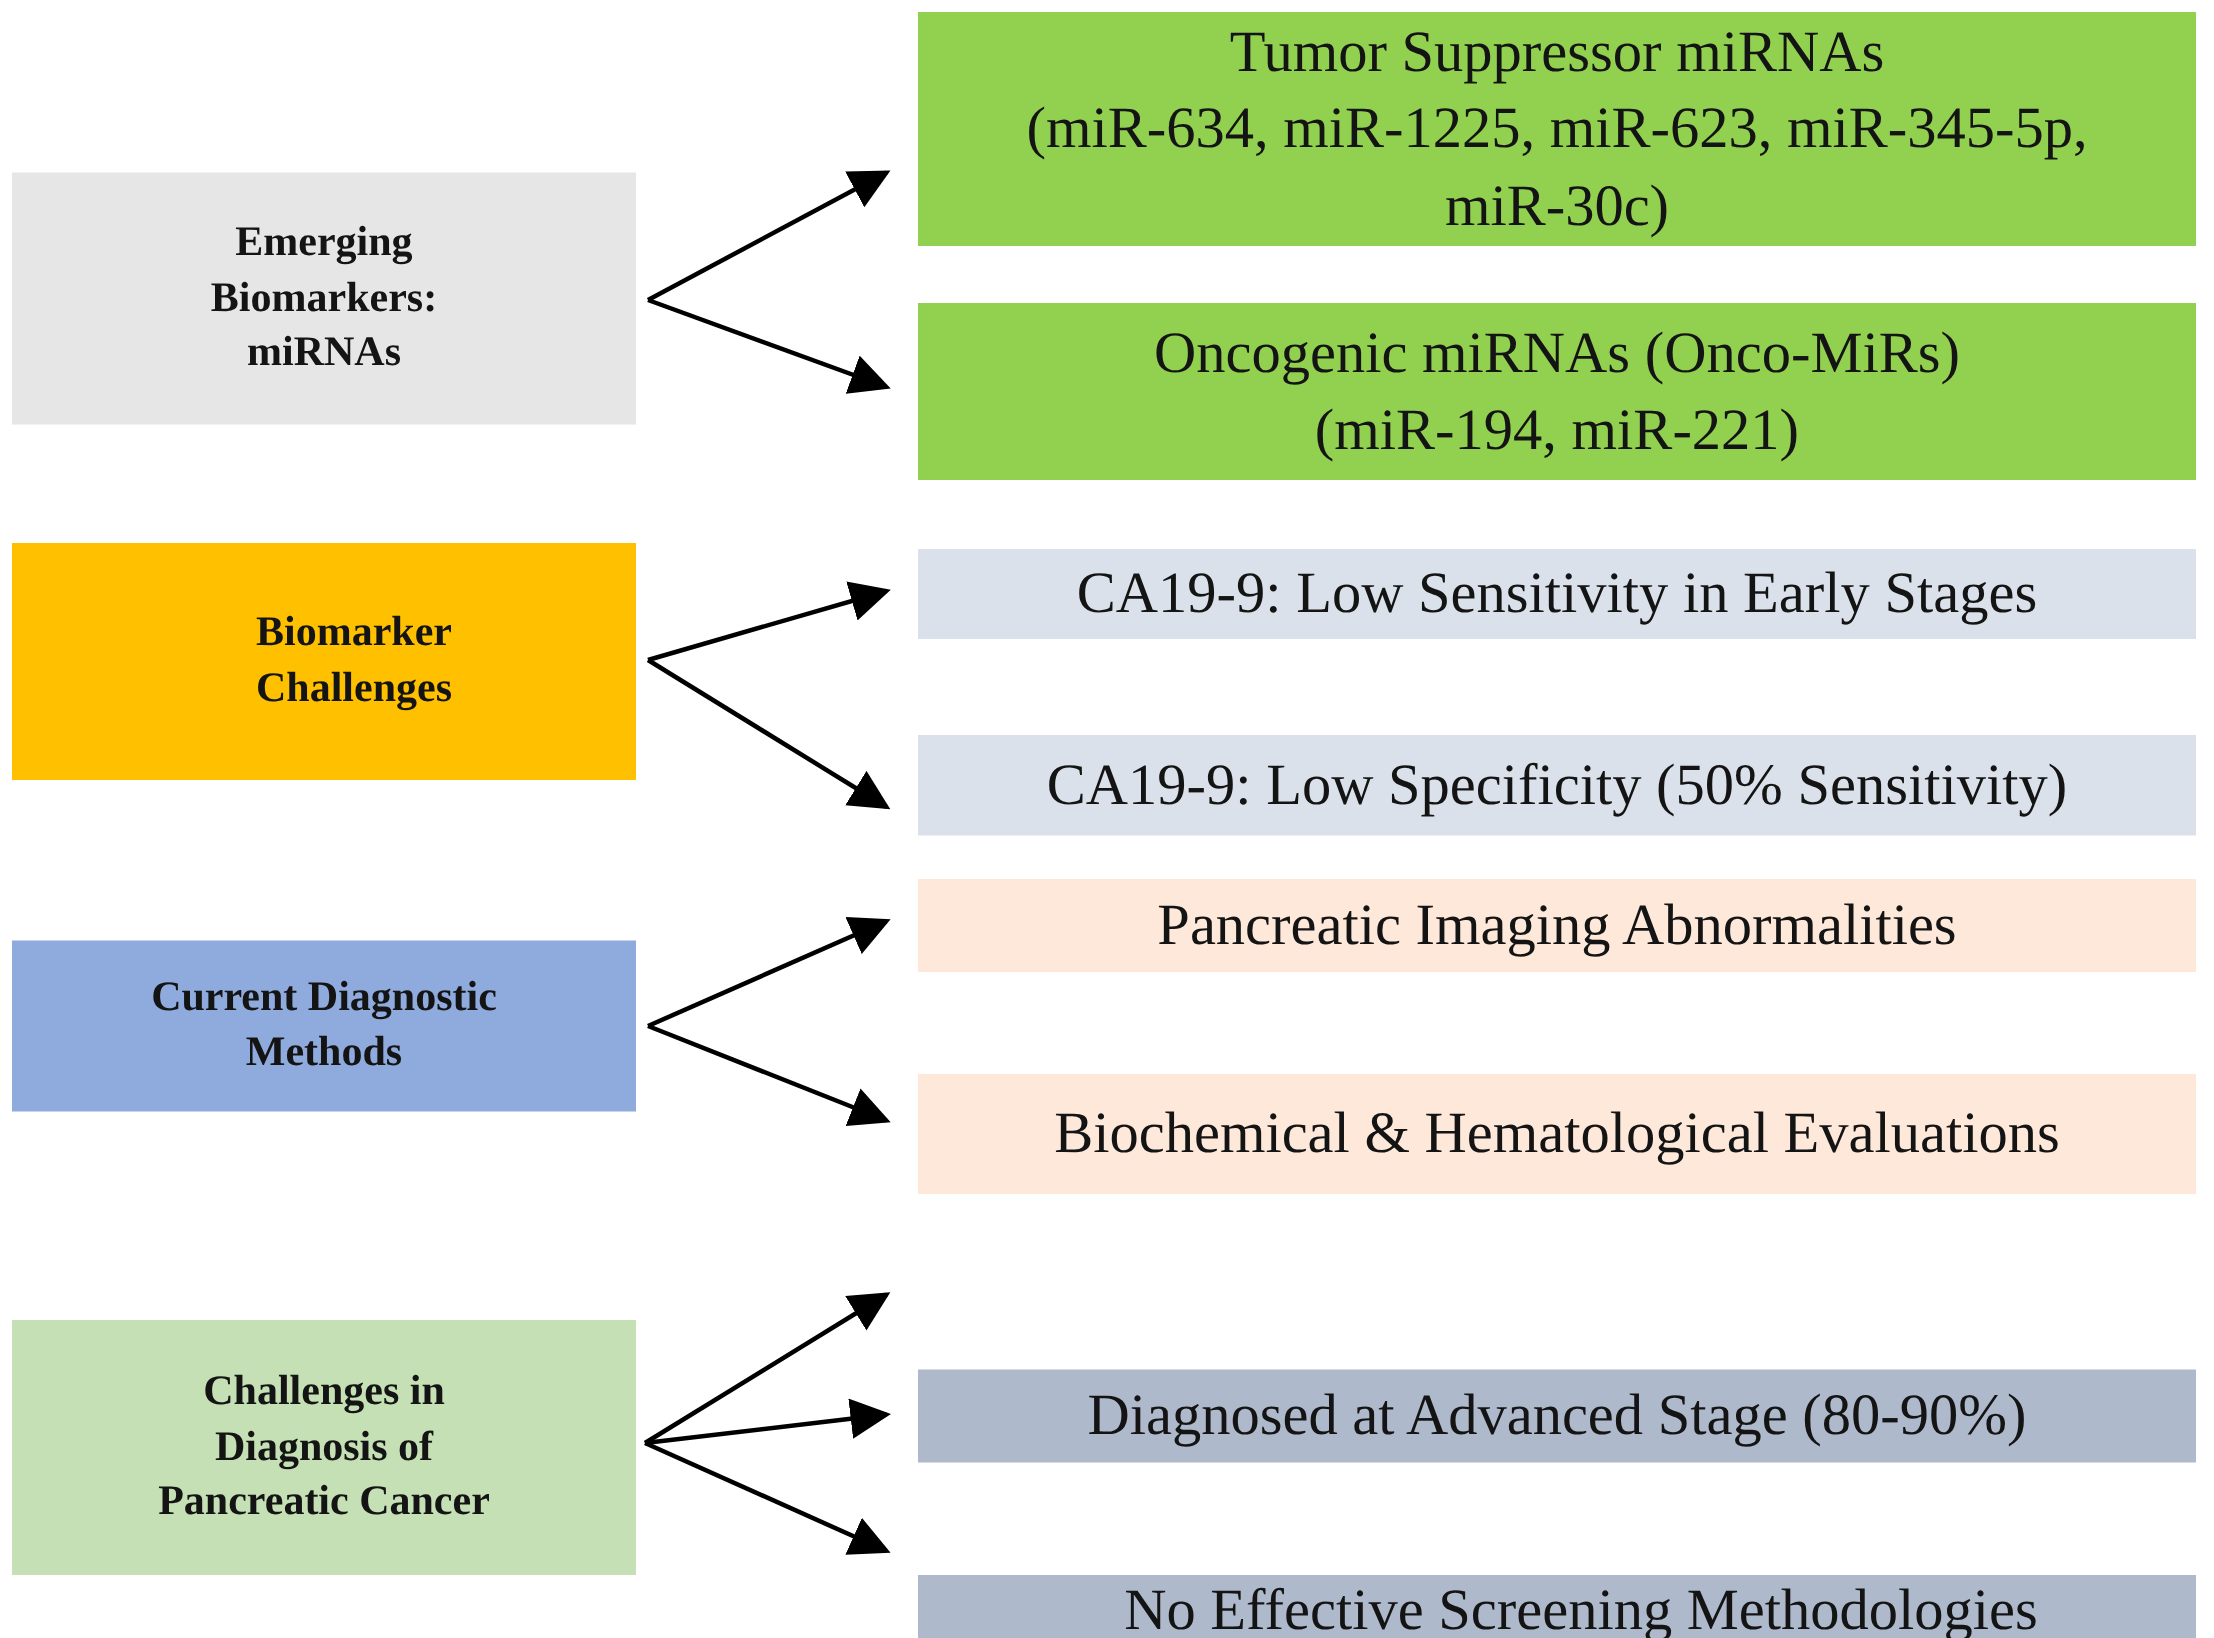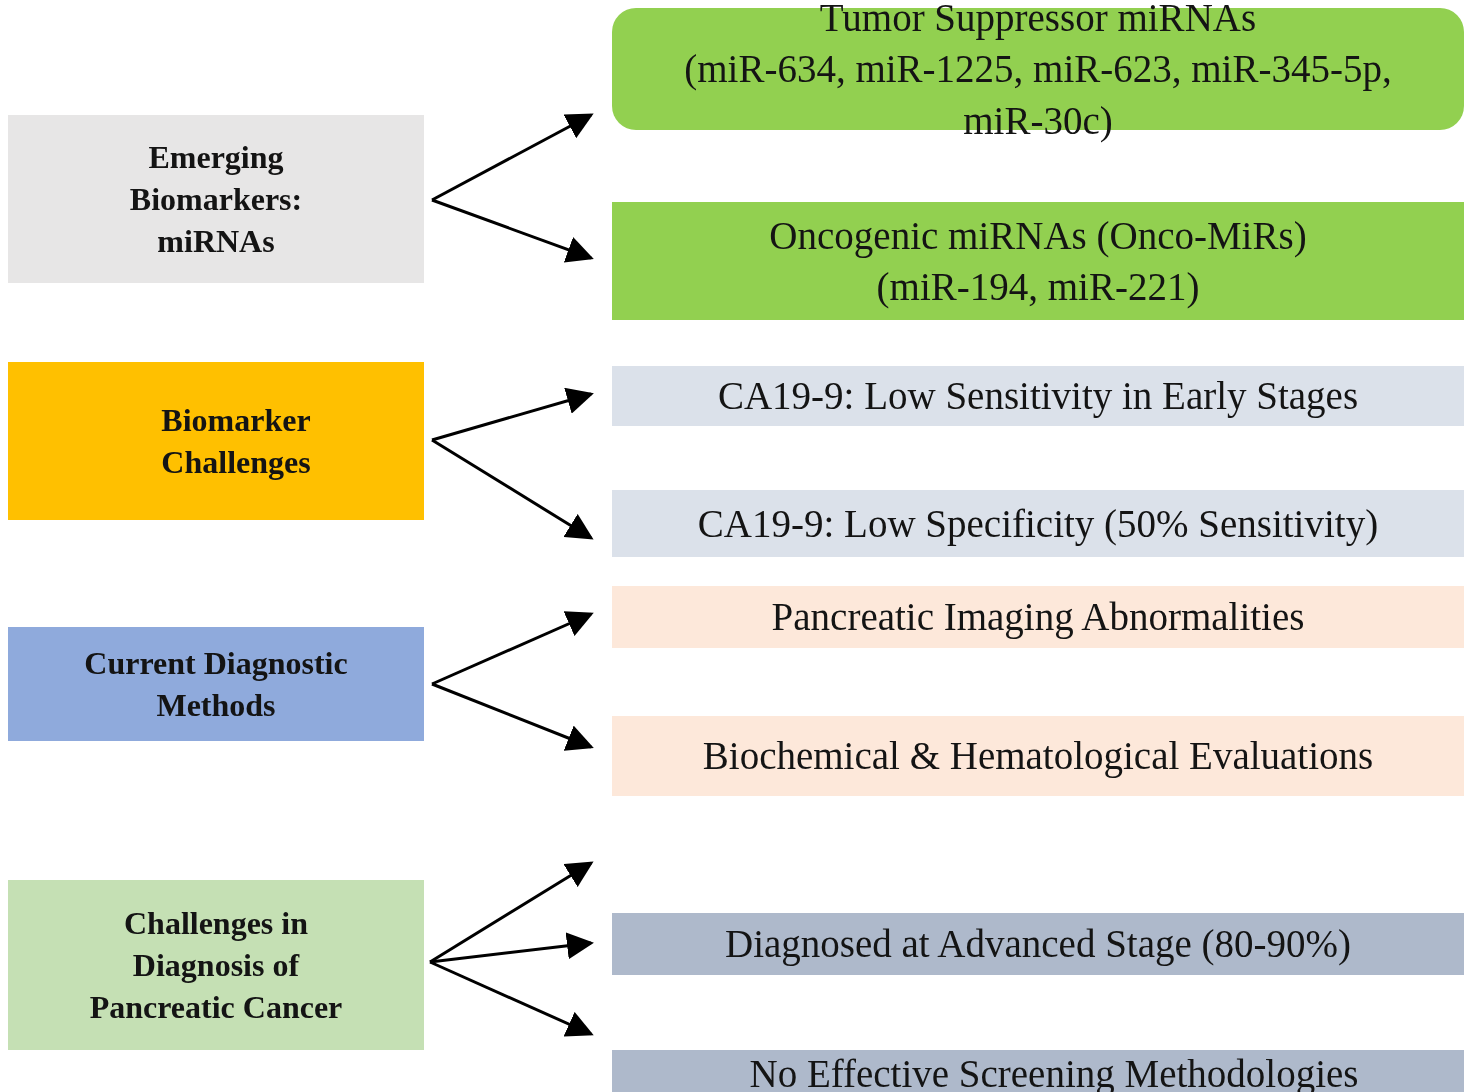--- a/index.html
+++ b/index.html
@@ -37,34 +37,34 @@
     box-sizing: border-box;
   }
   .box .txt {
     white-space: pre-line;
     line-height: 1.32;
   }
   .lbox {
     left: 8px;
     width: 416px;
     font-weight: bold;
-    font-size: 32px;
+    font-size: 28px;
   }
   .rbox {
     left: 612px;
     width: 852px;
     font-size: 39px;
   }
   
   .s1  { top: 115px; height: 168px; }
   .s2  { top: 362px; height: 158px; }
   .s3  { top: 627px; height: 114px; }
   .s4  { top: 880px; height: 170px; }
   
-  .s1t1 { top: 8px;    height: 122px; border-radius: 24px; }
+  .s1t1 { top: 8px;    height: 156px; }
   .s1t2 { top: 202px;  height: 118px; }
   .s2t1 { top: 366px;  height: 60px;  }
   .s2t2 { top: 490px;  height: 67px;  }
   .s3t1 { top: 586px;  height: 62px;  }
   .s3t2 { top: 716px;  height: 80px;  }
   .s4t1 { top: 835px;  height: 58px;  }
   .s4t2 { top: 913px;  height: 62px;  }
   .s4t3 { top: 1050px; height: 48px; padding-left: 32px;  }
 </style>
 </head>

